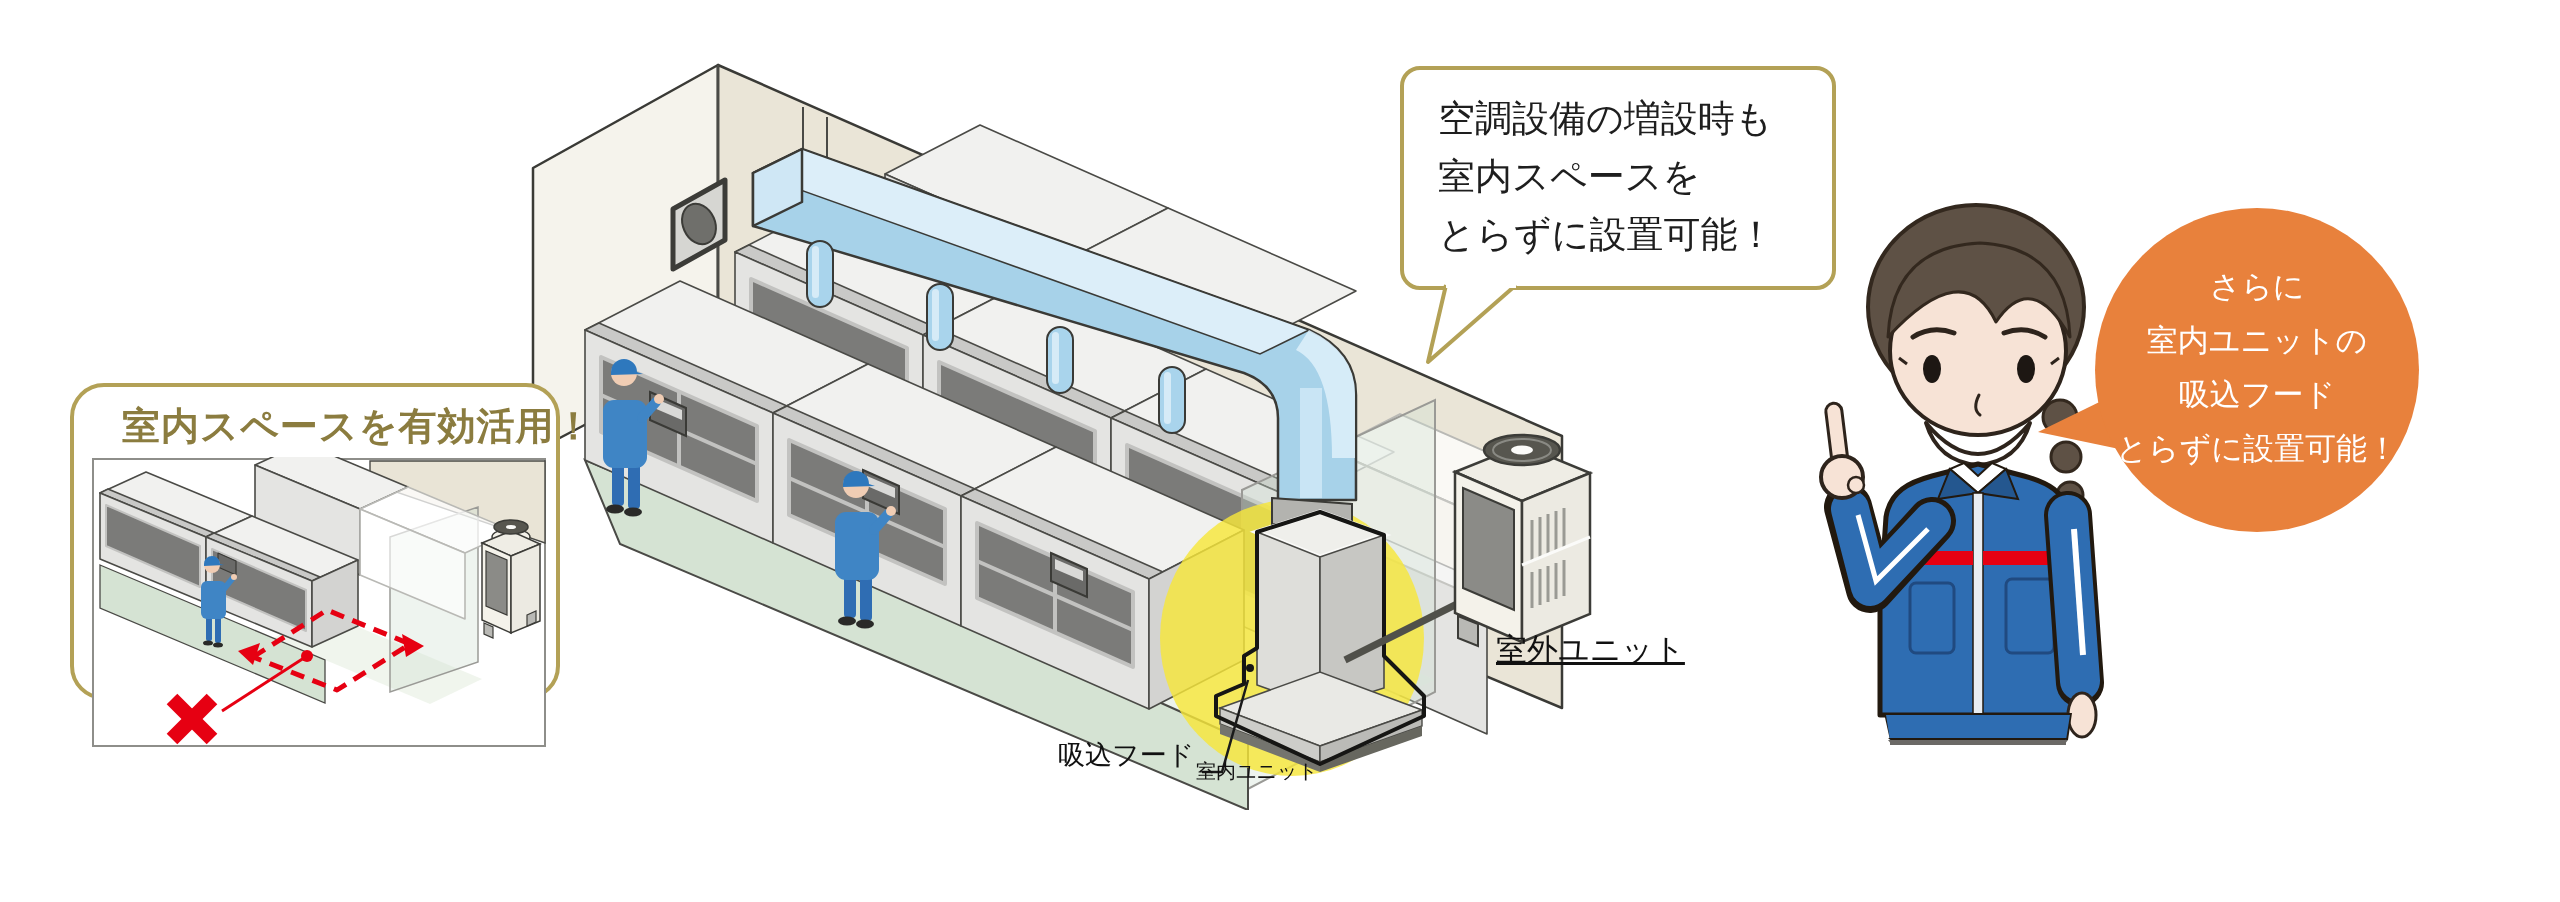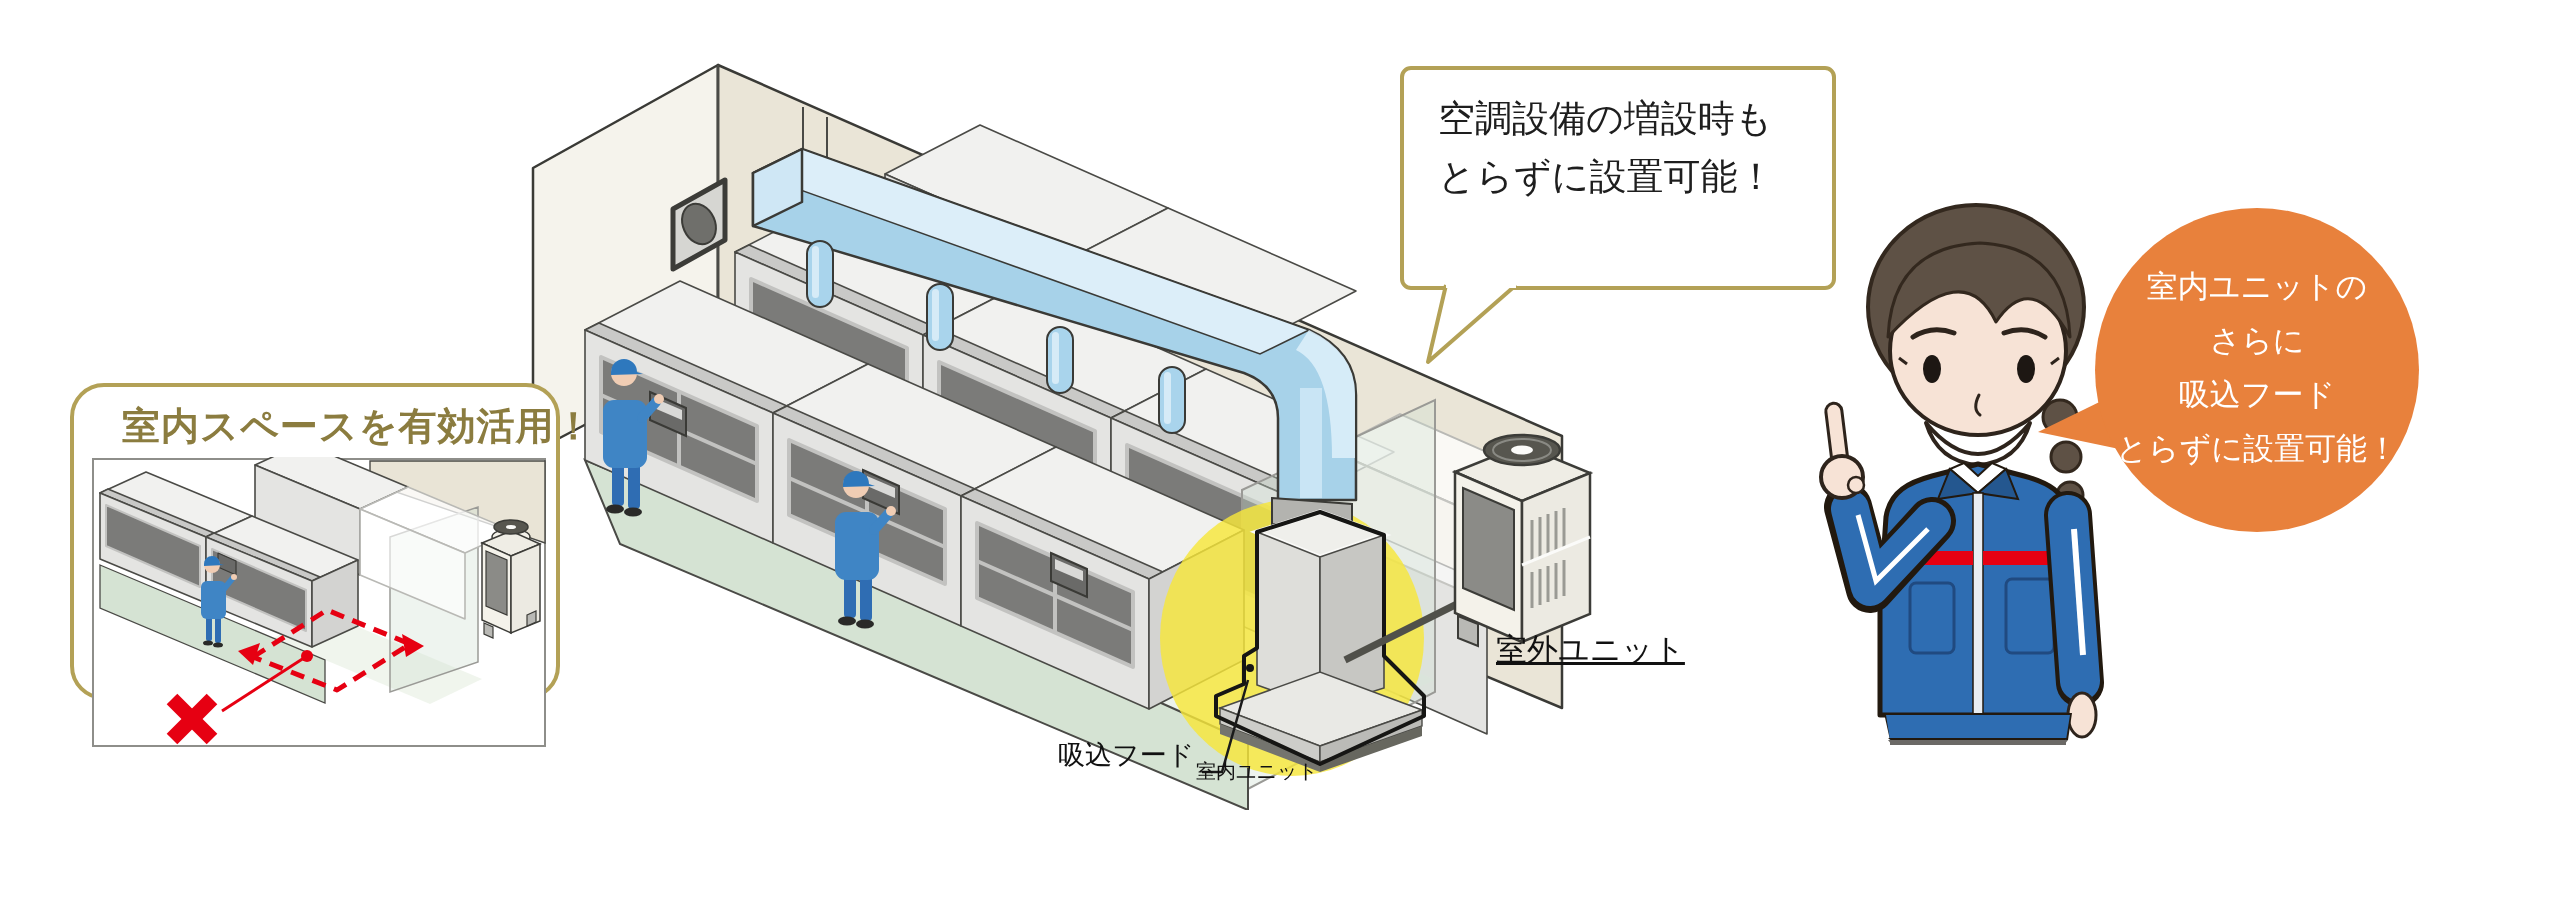--- a/index.html
+++ b/index.html
@@ -33,21 +33,21 @@
     border:4px solid var(--gold);border-radius:34px;box-sizing:border-box;z-index:30;}
   #inset-title{left:48px;top:14px;font-size:38px;letter-spacing:1px;color:var(--gold-text);
     font-weight:600;white-space:nowrap;}
   
   .scene-label{color:#111;font-weight:500;white-space:nowrap;z-index:20;}
   #label-hood{left:1050px;top:737px;font-size:27px;margin-left:8px;}
   #label-indoor{left:1196px;top:758px;font-size:20px;}
   #label-outdoor{left:1496px;top:629px;font-size:31px;text-decoration:underline;}
   
   #callout-top{left:1400px;top:66px;width:436px;height:224px;background:#fff;
-    border:4px solid var(--gold);border-radius:11px;box-sizing:border-box;z-index:40;
+    border:4px solid var(--gold);border-radius:20px;box-sizing:border-box;z-index:40;
     padding:20px 0 0 34px;}
   #callout-top .line{font-size:37px;line-height:58px;color:#1e1e1e;font-weight:500;white-space:nowrap;}
   #callout-top-tail{left:1418px;top:282px;z-index:41;}
   
   #callout-orange{left:2095px;top:208px;width:324px;height:324px;border-radius:50%;
     background:var(--orange);z-index:40;text-align:center;box-sizing:border-box;padding-top:52px;}
   #callout-orange .line{font-size:31px;line-height:54px;color:#fff;font-weight:500;white-space:nowrap;}
   #callout-orange-tail{left:2034px;top:386px;z-index:39;}
   #main-scene{left:500px;top:20px;z-index:10;}
   #woman{left:1780px;top:185px;z-index:35;}
@@ -241,20 +241,21 @@
 
     <polyline points="702,752 722,752 748,660" fill="none" stroke="#1a1a1a" stroke-width="2.5"></polyline>
   </svg>
 
   <div class="abs scene-label" id="label-hood">吸込フード</div>
   <div class="abs scene-label" id="label-indoor">室内ユニット</div>
   <div class="abs scene-label" id="label-outdoor">室外ユニット</div>
 
   <div class="abs" id="callout-top">
     <div class="line">空調設備の増設時も</div>
+    <div class="line">室内スペースを</div>
     <div class="line">とらずに設置可能！</div>
   </div>
   <svg class="abs" id="callout-top-tail" width="110" height="86" viewBox="0 0 110 86">
     <path d="M98,3 L10,80 L28,3" fill="#fff" stroke="var(--gold)" stroke-width="4" stroke-linejoin="round"></path>
     <rect x="28" y="0" width="70" height="6" fill="#fff"></rect>
   </svg>
 
   <div class="abs" id="inset-card">
     <div class="abs" id="inset-title">室内スペースを有効活用！</div>
     <svg class="abs" style="left:16px;top:70px;" width="458" height="292" viewBox="0 0 458 292">
@@ -373,19 +374,19 @@
     <path d="M106,530 L290,530 L286,555 L110,555 Z" fill="var(--jacket-blue)"></path>
     <path d="M108,553 L288,553 L284,556 L112,556 Z" fill="#22190f"></path>
     <path d="M108,555 L288,555 L284,560 L112,560 Z" fill="var(--pants)"></path>
     <rect x="110" y="555" width="176" height="5" fill="var(--pants)"></rect>
   </svg>
 
   <svg class="abs" id="callout-orange-tail" width="96" height="70" viewBox="0 0 96 70">
     <polygon points="90,4 4,46 90,64" fill="var(--orange)"></polygon>
   </svg>
   <div class="abs" id="callout-orange">
+    <div class="line">さらに</div>
     <div class="line">室内ユニットの</div>
-    <div class="line">さらに</div>
     <div class="line">吸込フード</div>
     <div class="line">とらずに設置可能！</div>
   </div>
 
 </div>
 
 </body></html>

